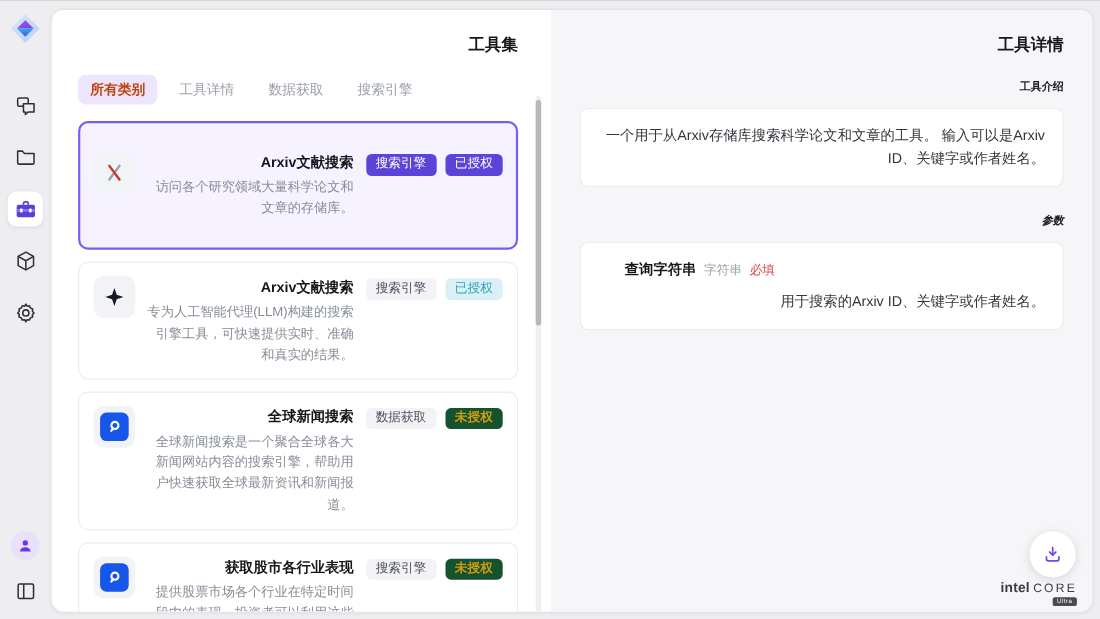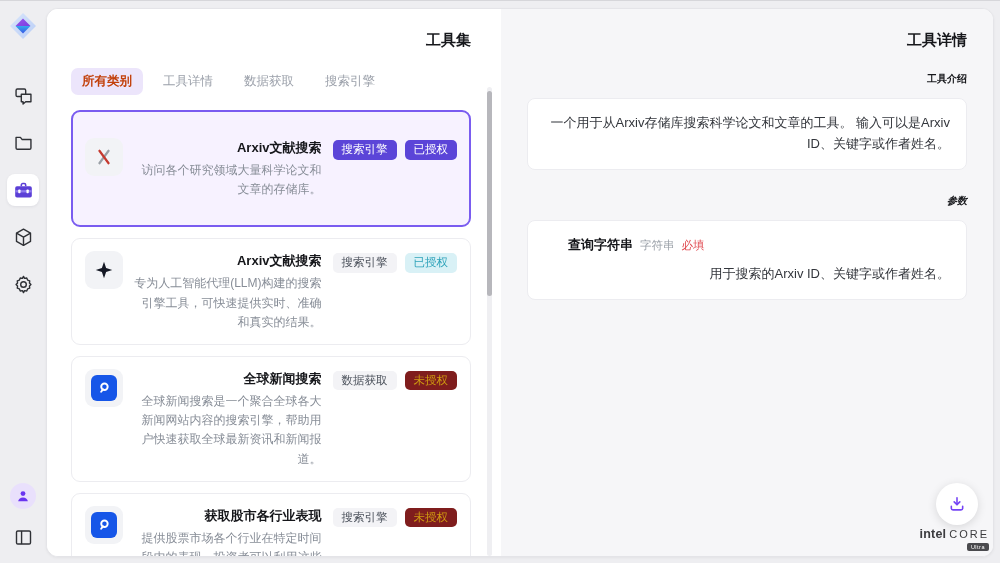--- a/index.html
+++ b/index.html
@@ -39,40 +39,40 @@
   .tool-icon svg{width:22px;height:22px;}
   .blue-box{width:26px;height:26px;border-radius:6px;background:#1656e8;display:flex;align-items:center;justify-content:center;}
   .blue-box svg{width:18px;height:18px;}
   .tool-mid{flex:1;min-width:0;padding-top:1px;}
   .tool-name{font-size:13px;font-weight:bold;margin-bottom:4px;color:#15161a;}
   .tool-desc{font-size:12px;color:#878d97;line-height:1.6;}
   .tool-badges{display:flex;gap:8px;flex-shrink:0;padding-top:2px;}
   .badge{font-size:11.5px;padding:4px 9px;border-radius:5px;background:#f3f3f6;color:#4b515b;white-space:nowrap;line-height:1;}
   .badge.solid{background:#5b45d8;color:#ffffff;}
   .badge.teal{background:#d9f1f6;color:#2fa3ba;}
-  .badge.amber{background:#7f1d1d;color:#cf9b10;}
+  .badge.amber{background:#14532d;color:#cf9b10;font-weight:bold;}
 
   .scroll-track{position:absolute;top:78px;bottom:0;right:9px;width:5px;background:#efeff2;border-radius:3px;}
   .scroll-thumb{position:absolute;top:4px;left:0;width:5px;height:205px;background:#b7b7bc;border-radius:3px;}
 
   
   .detail-pane{flex:1;background:#f6f6f8;padding:14px 26px;position:relative;}
   .detail-title{font-size:15px;font-weight:bold;margin:8px 0 22px;}
   .section-h{font-size:10px;font-weight:bold;margin-bottom:12px;}
   .detail-card{background:#fff;border:1px solid #ececf0;border-radius:8px;padding:14px 16px;font-size:13px;color:#33363c;line-height:1.6;}
   .params-h{margin-top:24px;font-style:italic;}
   .param-head{display:flex;align-items:baseline;gap:7px;margin-bottom:9px;margin-left:24px;}
   .param-name{font-size:13px;font-weight:bold;color:#15161a;}
   .param-type{font-size:11.5px;color:#9aa0a8;}
   .param-req{font-size:11.5px;color:#e0484f;}
   .param-desc{font-size:13px;color:#33363c;}
 
   .fab{position:absolute;right:15px;bottom:31px;width:42px;height:42px;border-radius:50%;background:#fff;box-shadow:0 2px 10px rgba(0,0,0,.13);display:flex;align-items:center;justify-content:center;cursor:pointer;}
   .fab svg{width:20px;height:20px;}
-  .branding{position:absolute;right:4px;bottom:5px;display:flex;flex-direction:column;align-items:flex-end;line-height:1.1;}
+  .branding{position:absolute;right:14px;bottom:5px;display:flex;flex-direction:column;align-items:flex-end;line-height:1.1;}
   .branding-row{display:flex;align-items:baseline;gap:3px;color:#3c3c3f;}
   .brand-intel{font-size:12.5px;font-weight:bold;letter-spacing:.2px;}
   .brand-core{font-size:11px;letter-spacing:2px;font-weight:500;}
   .brand-ultra{font-size:5.5px;background:#4a4a4e;color:#fff;padding:1px 4px;border-radius:2px;margin-top:1px;letter-spacing:.5px;}
 </style>
 </head>
 <body>
 
 <div class="rail">
   <svg class="logo" viewBox="0 0 28 28">

